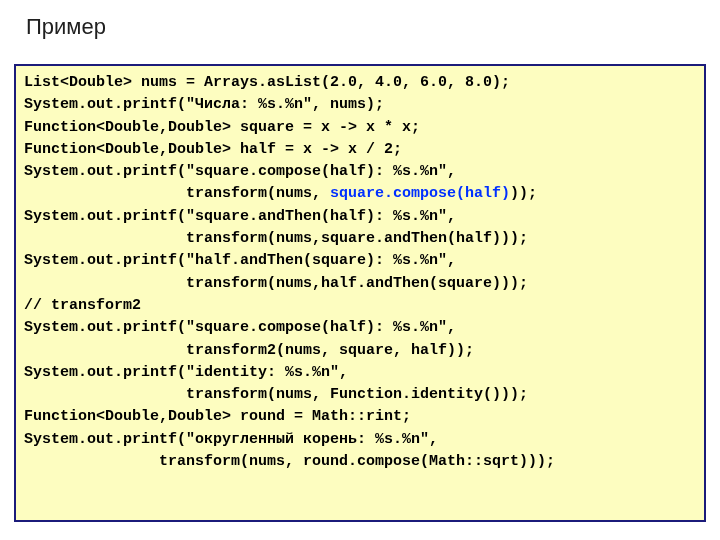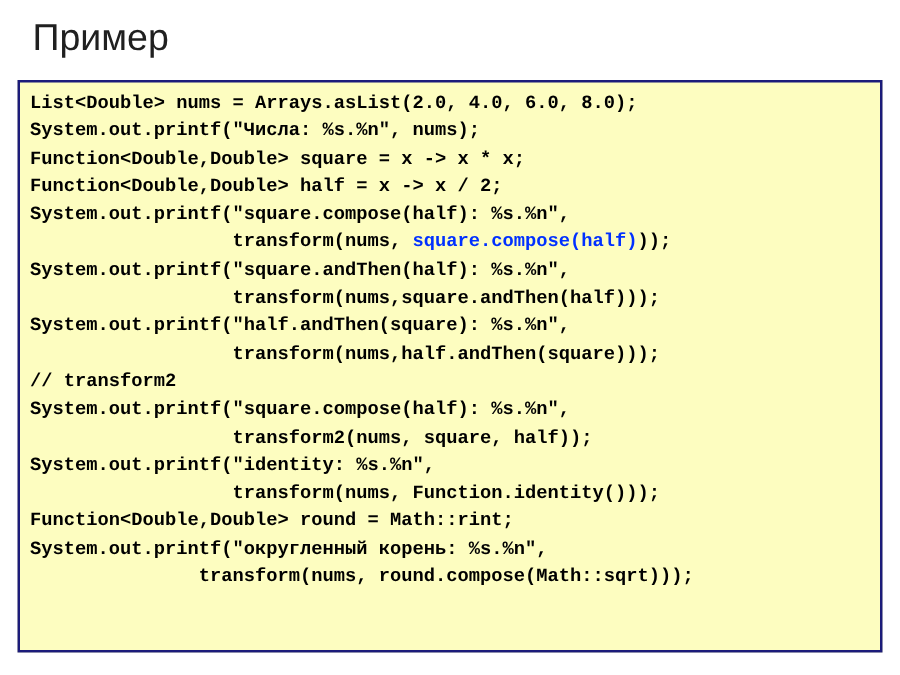--- a/index.html
+++ b/index.html
@@ -13,21 +13,21 @@
   .slide {
     position: relative;
     width: 720px;
     height: 540px;
     box-sizing: border-box;
   }
   .title {
     position: absolute;
     top: 14px;
     left: 26px;
-    font-size: 30px;
+    font-size: 22px;
     color: #202020;
     font-weight: 400;
   }
   .code-box {
     position: absolute;
     top: 64px;
     left: 14px;
     width: 692px;
     height: 458px;
     background: #fdfdc0;

